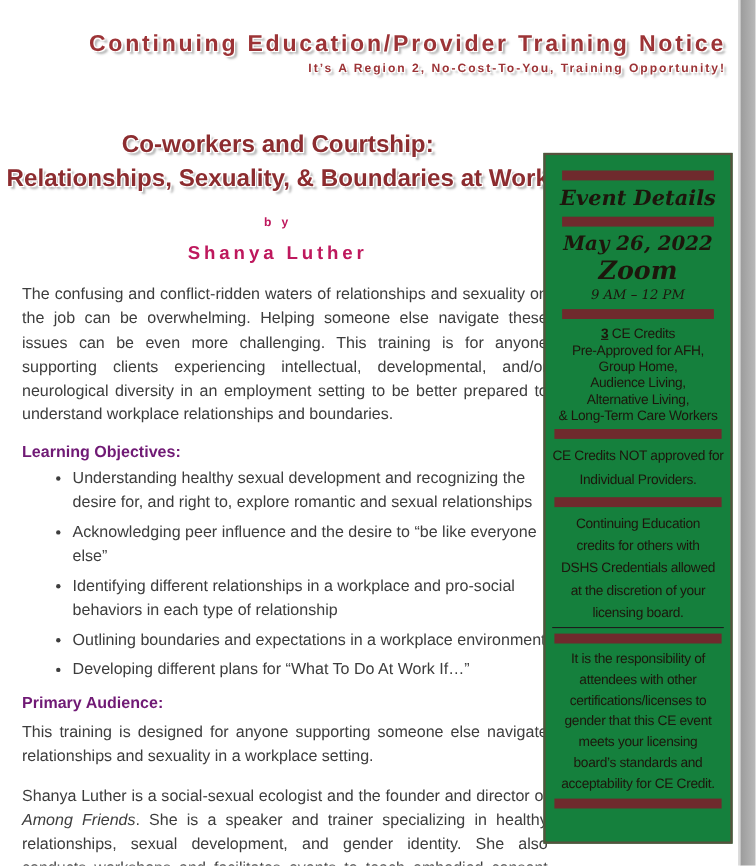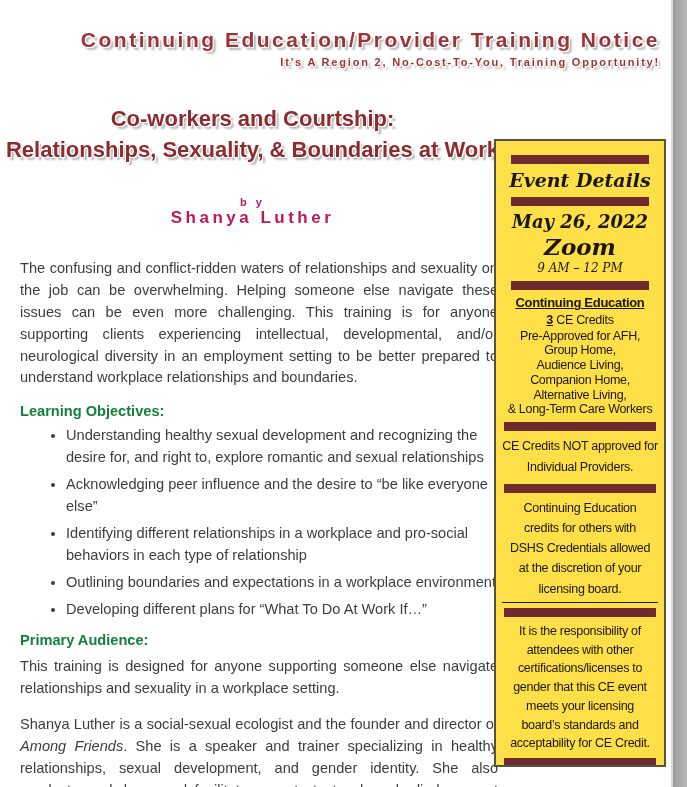--- a/index.html
+++ b/index.html
@@ -25,51 +25,51 @@
     text-shadow:
       -1px -1px 0 #ffffff, 1px -1px 0 #ffffff,
       -1px 1px 0 #ffffff, 1px 1px 0 #ffffff,
       3px 3px 2px #b5b5b5;
   }
 
   .header-block { position:absolute; top:28px; left:0; width:660px; text-align:right; }
   .main-header { font-size:21px; font-weight:bold; letter-spacing:2.5px; }
   .sub-header  { font-size:11px; font-weight:bold; letter-spacing:1.8px; margin-top:4px; }
 
-  .title-block { position:absolute; top:104px; left:0; width:505px; text-align:center; }
+  .title-block { position:absolute; top:116px; left:0; width:505px; text-align:center; }
   .event-title { font-size:22px; font-weight:bold; line-height:1.4; color:#8c2c2f; }
 
   .byline { position:absolute; top:196px; left:0; width:505px; text-align:center; color:#be185d; }
   .by-label  { font-size:11px; font-weight:bold; letter-spacing:3px; }
-  .presenter { font-size:17px; font-weight:bold; letter-spacing:3.5px; margin-top:0; }
+  .presenter { font-size:17px; font-weight:bold; letter-spacing:3.5px; margin-top:12px; }
 
   .main-col { position:absolute; top:250px; left:20px; width:478px; color:#3d3d3d; }
   .body-just { font-size:14.6px; line-height:1.5; text-align:justify; margin:8px 0 14px 0; }
-  .sect-head { font-size:14.6px; font-weight:bold; color:#15803d; margin:10px 0 2px 0; }
+  .sect-head { font-size:14.6px; font-weight:bold; color:#701a75; margin:10px 0 2px 0; }
   ul.objectives { margin:6px 0 12px 0; padding-left:46px; }
   ul.objectives li { font-size:14.6px; line-height:1.5; margin-bottom:5px; }
 
   .script-heading {
     font-family:"DejaVu Serif", serif;
     font-style:italic; font-weight:bold;
     font-size:23px; letter-spacing:3px;
     text-align:center; margin:16px 0 12px 0;
     color:#8e3336;
     text-shadow:
       -1px -1px 0 #ffffff, 1px -1px 0 #ffffff,
       -1px 1px 0 #ffffff, 1px 1px 0 #ffffff,
       2px 2px 2px #bcbcbc;
   }
   .bio-italic { font-style:italic; }
 
   
   .sidebar {
     position:absolute; left:494px; top:139px;
     width:172px; height:628px;
-    background:#fde047;
+    background:#15803d;
     border:2px solid #57513d;
     box-sizing:border-box;
     text-align:center;
     color:#1d160c;
     overflow:hidden;
   }
   .red-bar { width:138px; height:9px; background:#6f2a2d; margin:5px auto; }
   .red-bar.first { margin-top:14px; }
   .red-bar.wide  { width:152px; }
   .serif { font-family:"DejaVu Serif", serif; }
@@ -132,26 +132,24 @@
 
   <aside class="sidebar">
     <div class="red-bar first"></div>
     <div class="ed-title serif">Event Details</div>
     <div class="red-bar"></div>
     <div class="ed-date serif">May 26, 2022</div>
     <div class="ed-zoom serif">Zoom</div>
     <div class="ed-time serif">9 AM – 12 PM</div>
     <div class="red-bar"></div>
 
-    <div class="ce-head cond">Continuing Education</div>
     <div class="ce-credits cond"><span class="num">3</span><span> CE Credits</span></div>
     <div class="approved-line cond">Pre-Approved for AFH,</div>
     <div class="approved-line cond">Group Home,</div>
     <div class="approved-line cond">Audience Living,</div>
-    <div class="approved-line cond">Companion Home,</div>
     <div class="approved-line cond">Alternative Living,</div>
     <div class="approved-line cond">&amp; Long-Term Care Workers</div>
 
     <div class="red-bar wide"></div>
     <div class="note-na cond">CE Credits NOT approved for Individual Providers.</div>
     <div class="red-bar wide"></div>
     <div class="note-dshs cond">Continuing Education credits for others with DSHS Credentials allowed at the discretion of your licensing board.</div>
     <hr class="thin-rule">
     <div class="red-bar wide"></div>
     <div class="note-resp cond">It is the responsibility of attendees with other certifications/licenses to gender that this CE event meets your licensing board’s standards and acceptability for CE Credit.</div>

